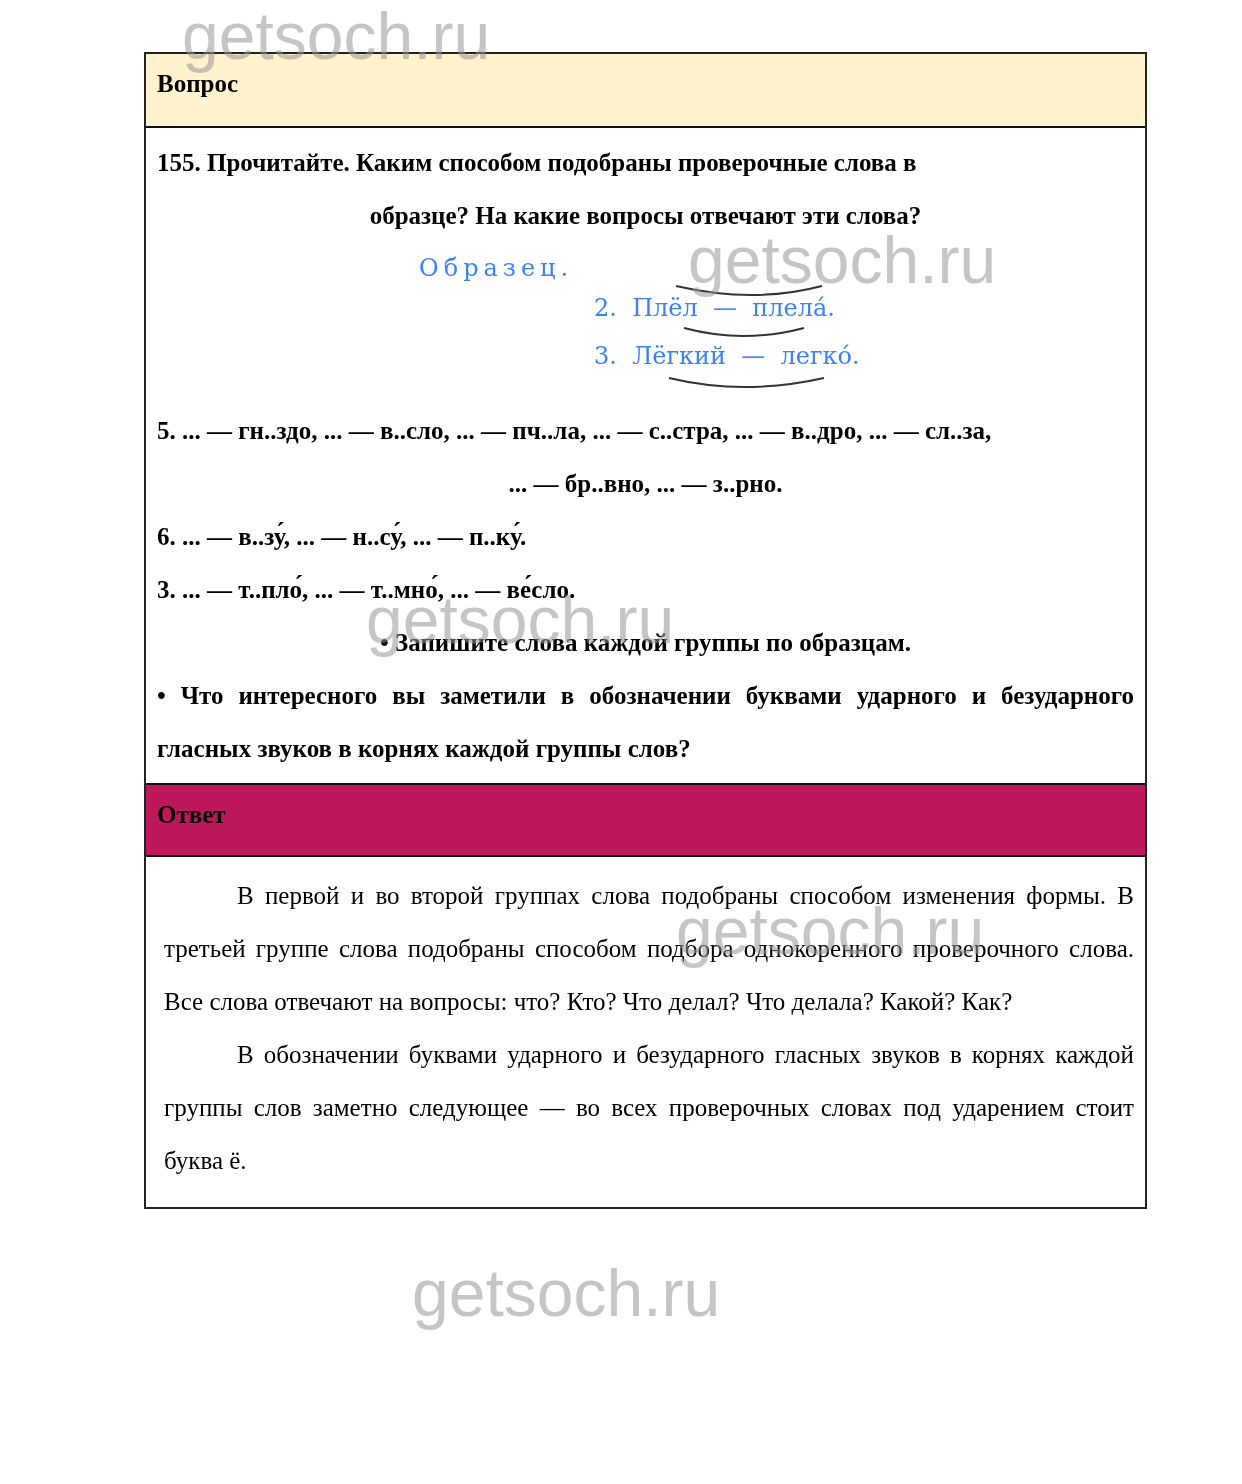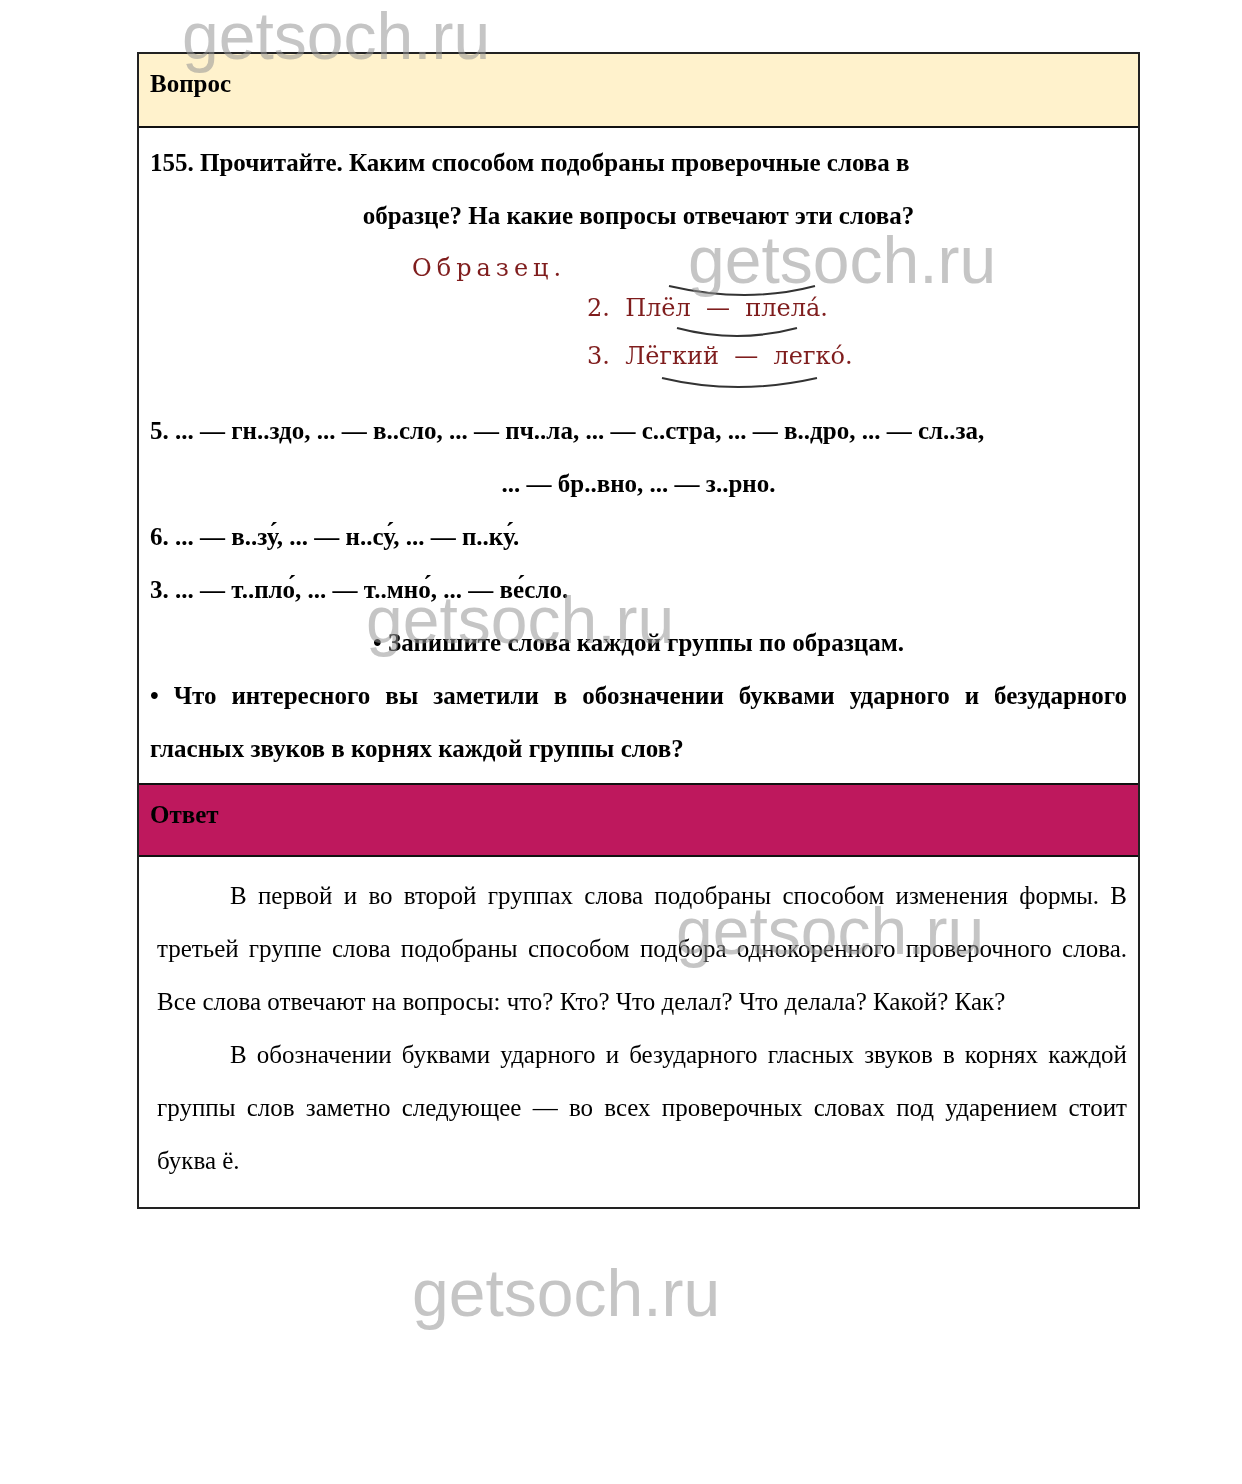--- a/index.html
+++ b/index.html
@@ -1,27 +1,27 @@
 <!DOCTYPE html>
 <html><head>
   <meta charset="utf-8">
   <style>
     html, body { margin: 0; padding: 0; background: #ffffff; }
     body { width: 1242px; height: 1484px; position: relative; overflow: hidden;
            font-family: "Liberation Serif", "DejaVu Serif", serif; color: #000; }
-    .table { position: absolute; left: 137px; top: 52px; width: 999px;
+    .table { position: absolute; left: 144px; top: 52px; width: 999px;
              border: 2px solid #222; box-sizing: content-box; }
     .hdr { height: 74px; box-sizing: border-box; padding: 14px 11px 0 11px;
            font-weight: bold; font-size: 25px; line-height: 32px; }
     .hdr.q { background: #FFF2CC; border-bottom: 2px solid #111; }
     .hdr.a { background: #be185d; border-top: 2px solid #111; border-bottom: 2px solid #111; }
     .qbody { padding: 8px 11px 8px 11px; }
     .qline { font-weight: bold; font-size: 25px; line-height: 53px; text-align: justify; margin: 0; }
     .sample { position: relative; width: 490px; height: 150px; margin: 2px auto 10px 257px;
-              font-family: "DejaVu Serif", serif; font-size: 24px; color: #7f1d1d; }
+              font-family: "DejaVu Serif", serif; font-size: 24px; color: #3b82f6; }
     .sample .lbl { position: absolute; left: 5px; top: 10px; letter-spacing: 5px; }
     .sample .row { position: absolute; left: 180px; white-space: pre; }
     .sample svg { position: absolute; left: 0; top: 0; }
     .abody { padding: 12px 11px 20px 18px; }
     .apara { font-size: 25px; line-height: 53px; text-align: justify; margin: 0; text-indent: 73px; }
     .wm { position: absolute; font-family: "Liberation Sans", "DejaVu Sans", sans-serif;
           color: rgba(150,150,150,0.55); font-size: 66px; pointer-events: none; letter-spacing: 0px; }
   </style>
 </head>
 <body>

